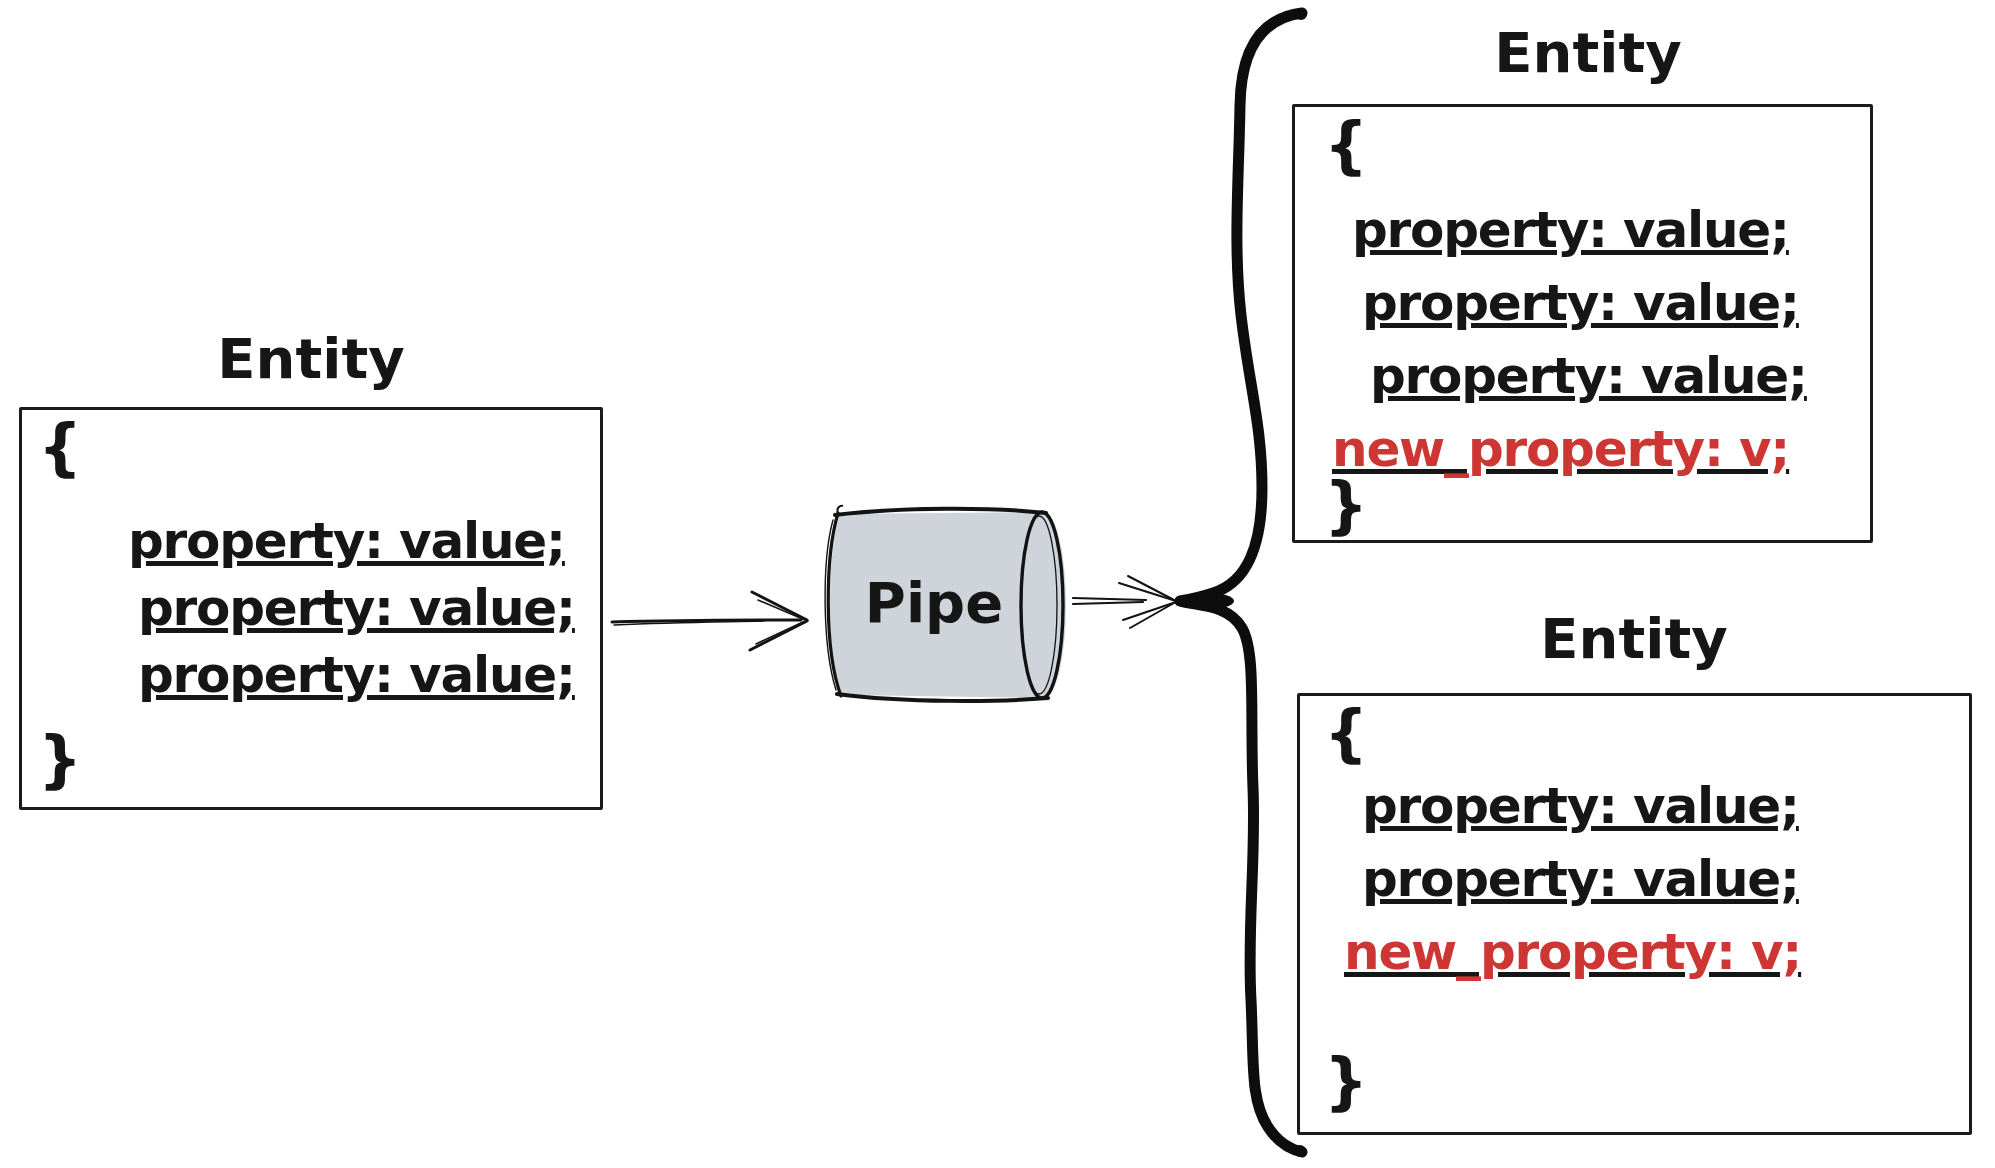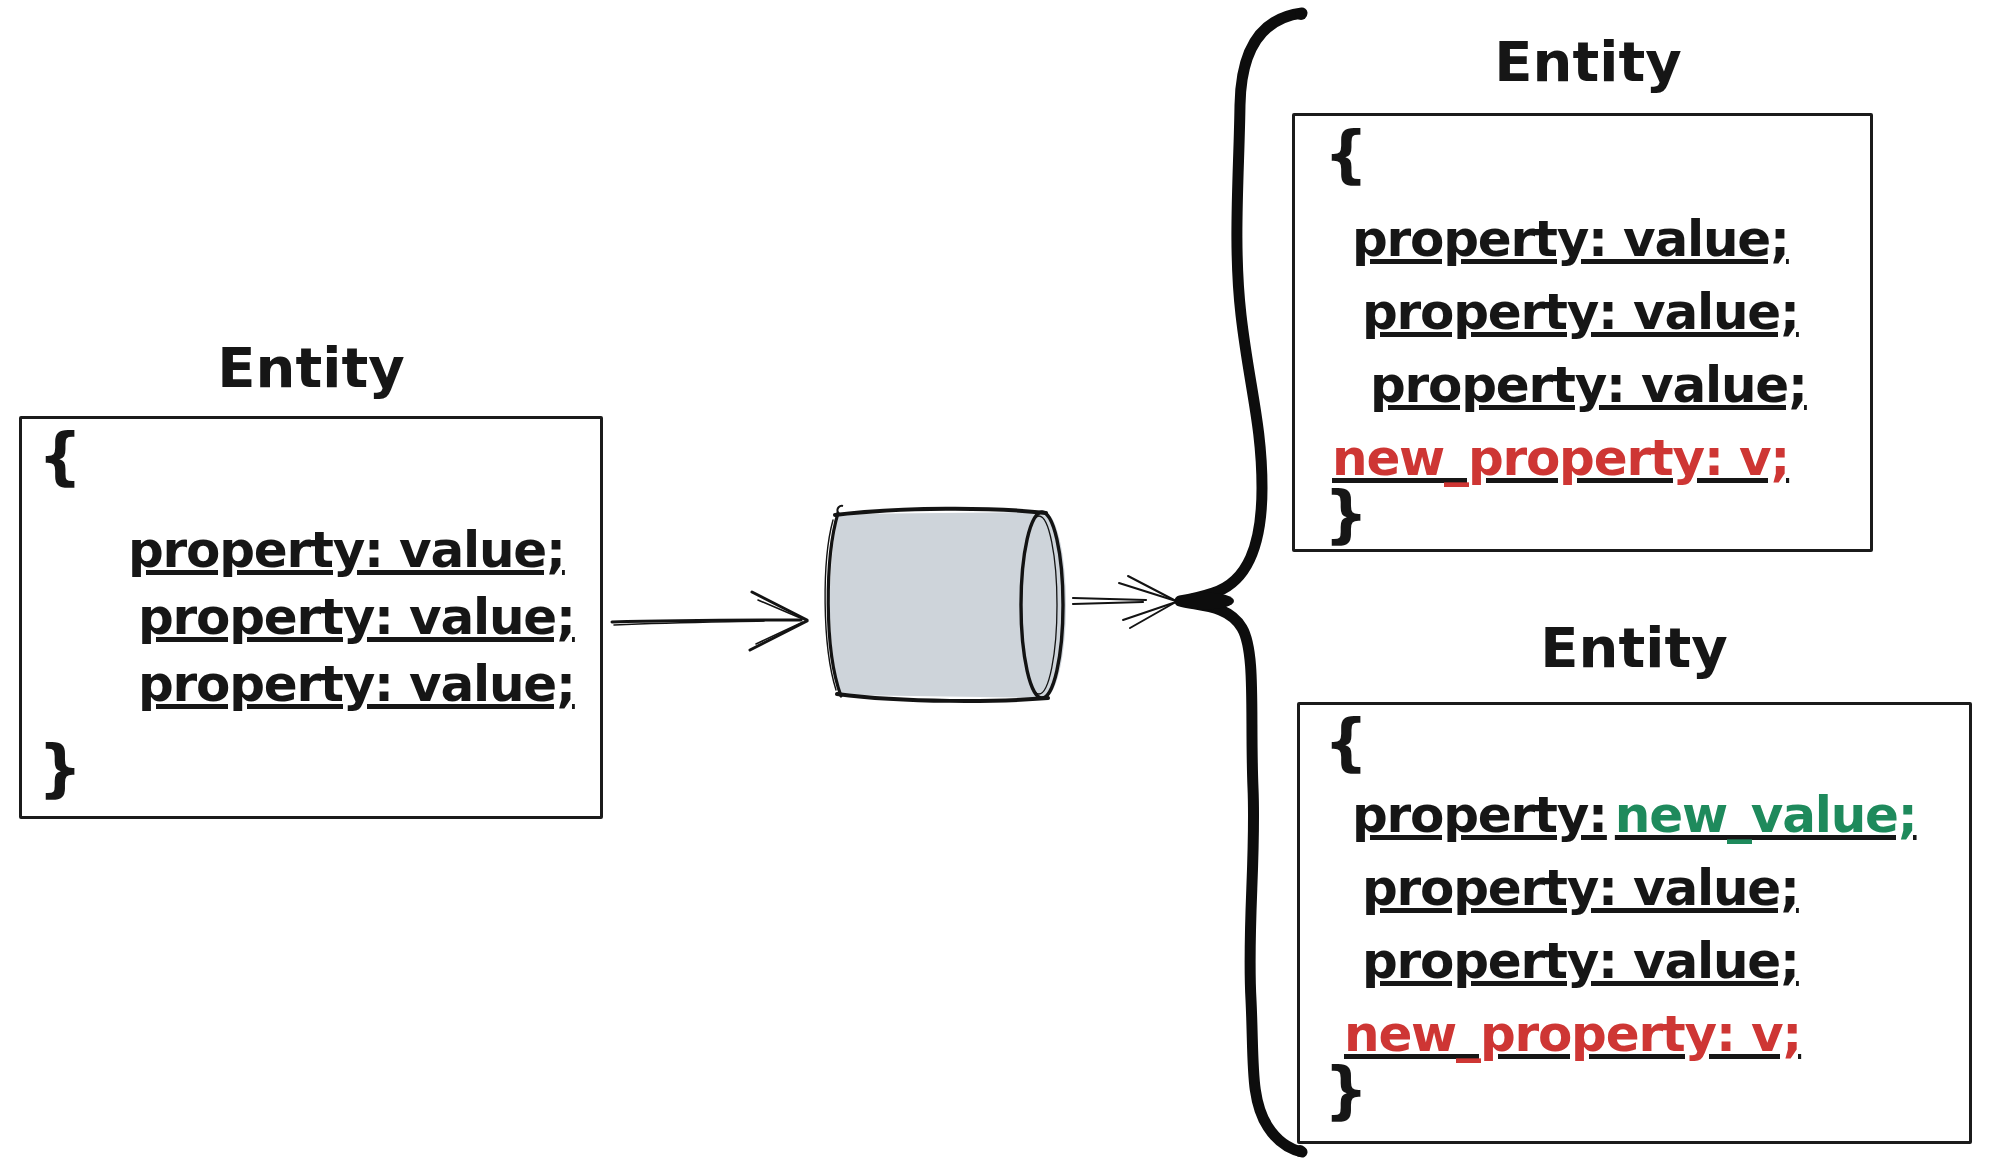--- a/index.html
+++ b/index.html
@@ -5,21 +5,21 @@
   html,body{margin:0;padding:0;background:#ffffff;}
   .canvas{
     position:relative;
     width:1995px;
     height:1168px;
     background:#ffffff;
     overflow:hidden;
     font-family:"DejaVu Sans", sans-serif;
     color:#161616;
   }
-  .abs{position:absolute;margin-top:9px;}
+  .abs{position:absolute;}
   .entity-title{
     font-size:56px;
     font-weight:bold;
     text-align:center;
     width:300px;
     letter-spacing:0;
     color:#161616;
     white-space:nowrap;
   }
   .entity-box{
@@ -120,20 +120,21 @@
   <div class="abs brace" style="left:38px; top:416px;">{</div>
 
   <div class="abs code-lines" style="left:128px; top:508px;">
     <div class="ln">property: value;</div>
     <div class="ln jit1">property: value;</div>
     <div class="ln jit1">property: value;</div>
   </div>
 
   <div class="abs brace" style="left:38px; top:728px;">}</div>
 
+  <div class="abs pipe-label" style="left:834px; top:570px;">Pipe</div>
 
   <div class="abs entity-title" style="left:1438px; top:20px;">Entity</div>
 
   <div class="abs entity-box" style="left:1292px; top:104px; width:581px; height:439px;"></div>
 
   <div class="abs brace" style="left:1324px; top:114px;">{</div>
 
   <div class="abs code-lines pitch73" style="left:1352px; top:194px;">
     <div class="ln">property: value;</div>
     <div class="ln jit1">property: value;</div>
@@ -143,23 +144,20 @@
 
   <div class="abs brace" style="left:1324px; top:474px;">}</div>
 
   <div class="abs entity-title" style="left:1484px; top:606px;">Entity</div>
 
   <div class="abs entity-box" style="left:1297px; top:693px; width:675px; height:442px;"></div>
 
   <div class="abs brace" style="left:1324px; top:702px;">{</div>
 
   <div class="abs code-lines pitch73" style="left:1352px; top:770px;">
-    <div class="ln">
-      <span>property:</span><span class="seg-new-value" style="color: rgb(30, 138, 92);">new_value;</span>
-    </div>
     <div class="ln jit1">property: value;</div>
     <div class="ln jit1">property: value;</div>
     <div class="ln added-bottom" style="color: rgb(206, 54, 52);">new_property: v;</div>
   </div>
 
   <div class="abs brace" style="left:1324px; top:1050px;">}</div>
 
 </div>
 
 </body></html>

